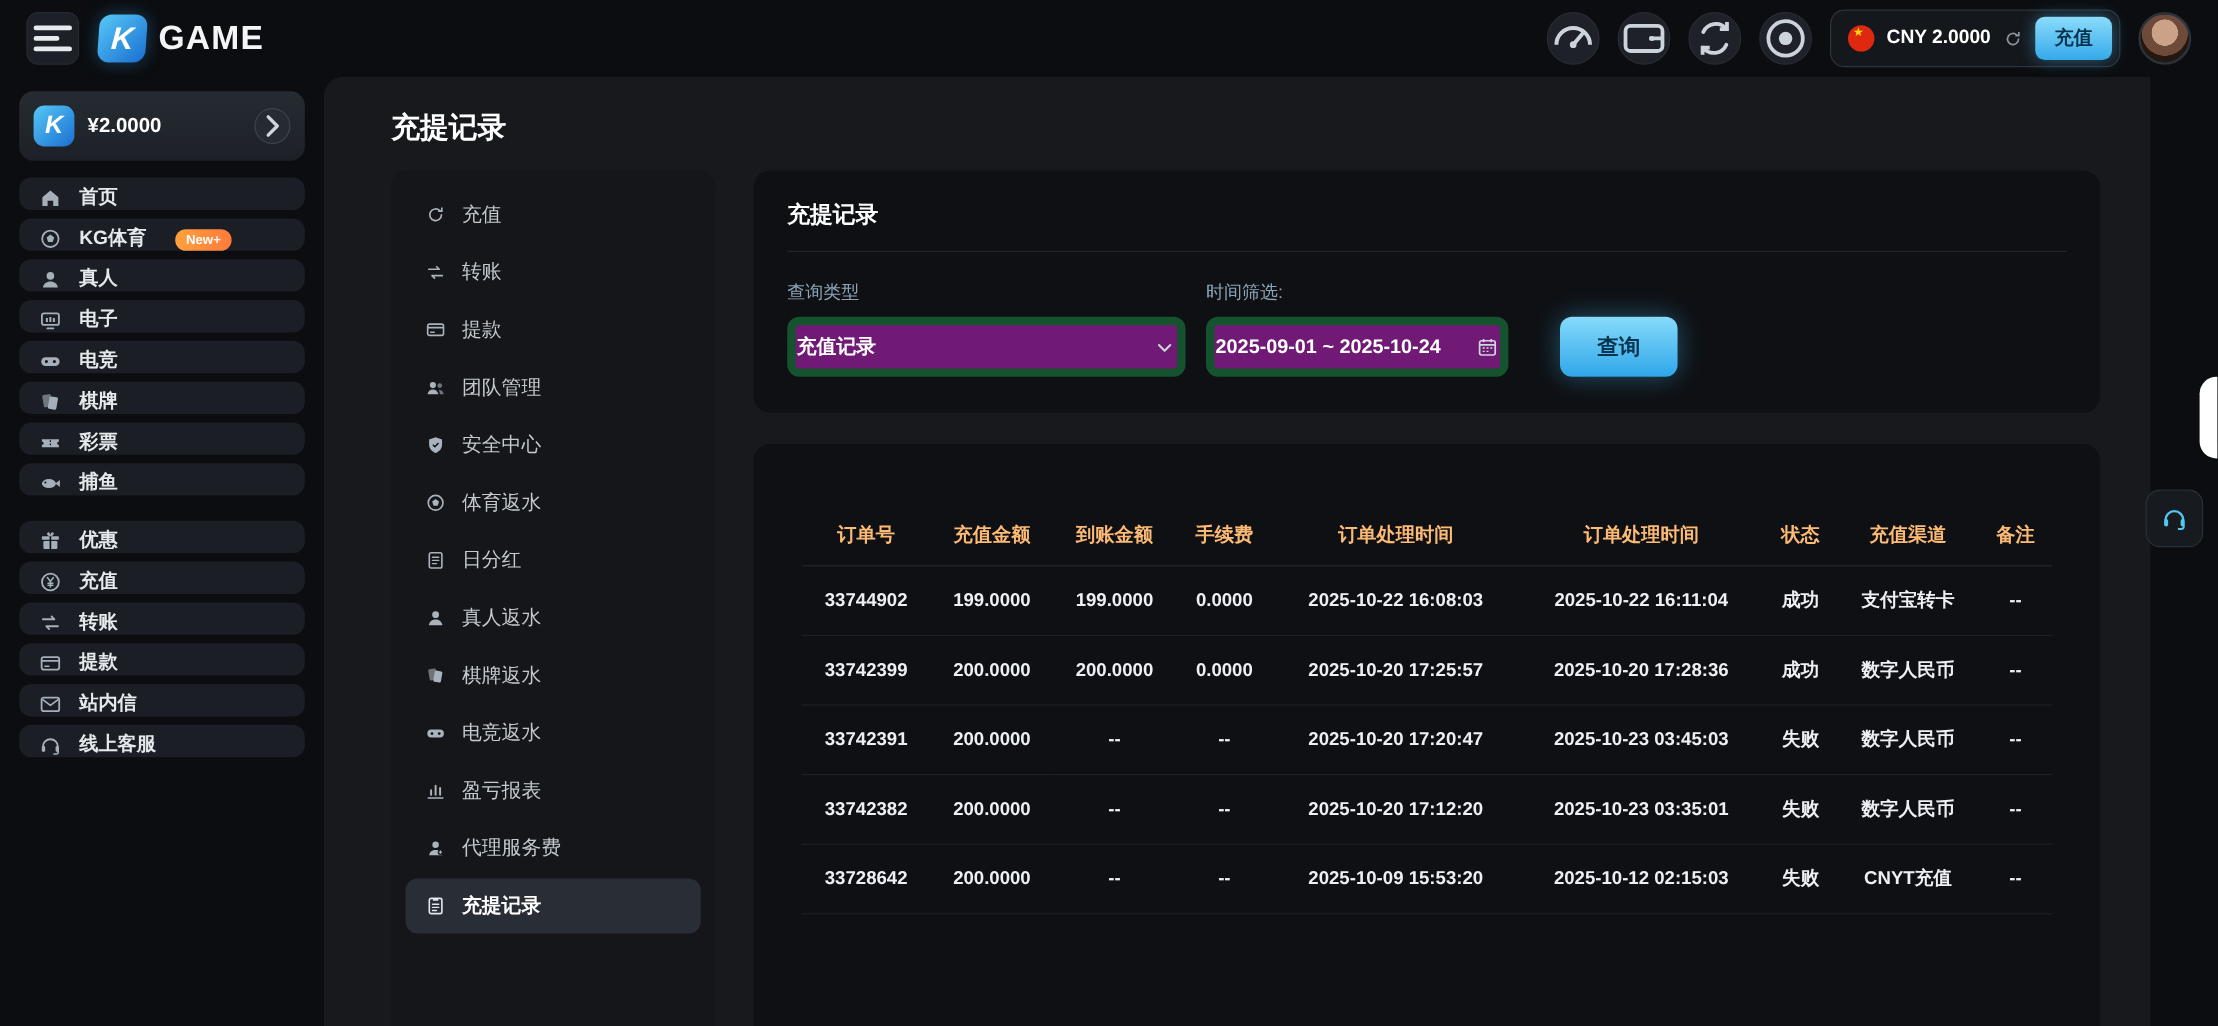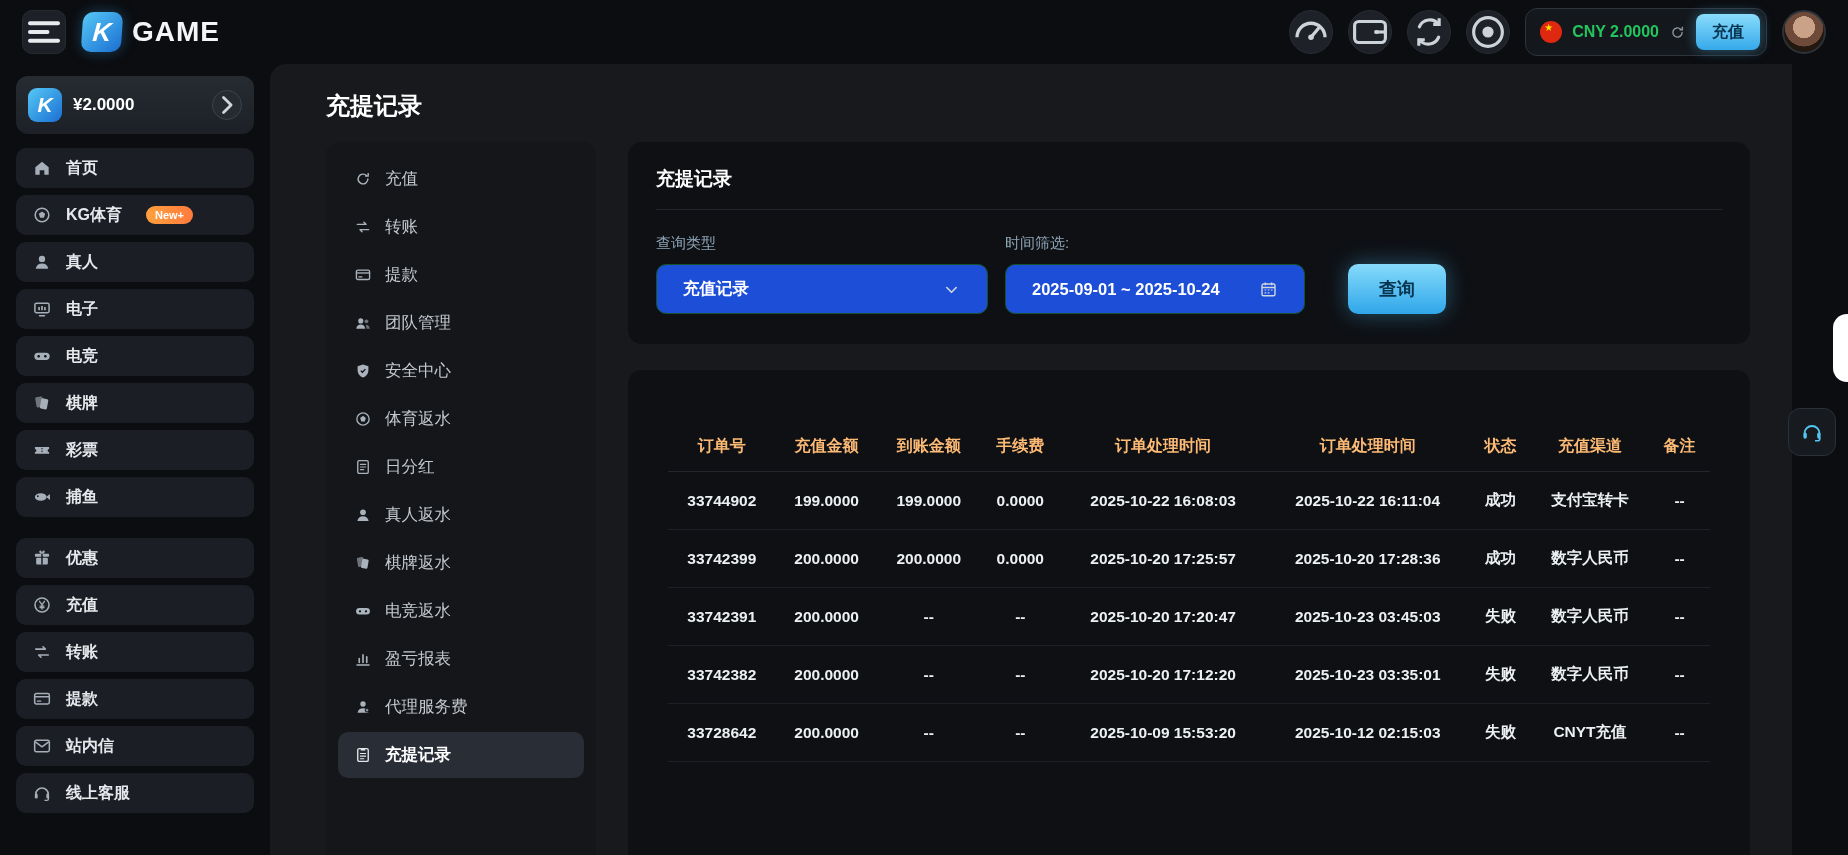--- a/index.html
+++ b/index.html
@@ -23,21 +23,21 @@
     transform: skewX(-4deg); box-shadow: 0 0 14px rgba(60,170,240,.35); }
   .logo-text { font-size: 28px; font-weight: 800; letter-spacing: 1px; color: #f3f5f7; }
   .topbar-right { margin-left: auto; display: flex; align-items: center; gap: 15px; }
   .icon-btn { width: 44px; height: 44px; border-radius: 50%; background: #1e2228; border: 1px solid #272c33;
     display: grid; place-items: center; color: #ccd3da; cursor: pointer; }
   .icon-btn svg, .hamburger svg { width: 21px; height: 21px; }
   .currency-pill { height: 48px; border-radius: 12px; background: #14171b; border: 1px solid #2e343c;
     display: flex; align-items: center; gap: 10px; padding: 0 6px 0 14px; cursor: pointer; }
   .flag { width: 22px; height: 22px; border-radius: 50%; background: #de2910; position: relative; flex: 0 0 auto; }
   .flag::after { content: "★"; position: absolute; left: 4px; top: 1px; font-size: 10px; color: #ffde00; }
-  .currency-value { font-size: 16px; font-weight: 700; color: #22c55e; white-space: nowrap; }
+  .currency-value { font-size: 16px; font-weight: 700; color: #ffffff; white-space: nowrap; }
   .mini-refresh { width: 17px; height: 17px; color: #8b949e; }
   .deposit-btn { height: 36px; padding: 0 16px; border: none; border-radius: 8px;
     background: linear-gradient(180deg, #8adcfb 0%, #35a9ea 100%); color: #07344f;
     font-weight: 800; font-size: 16px; cursor: pointer; box-shadow: 0 0 14px rgba(73,187,241,.45); }
   .lang-pill { height: 44px; border-radius: 22px; background: #1e2228; border: 1px solid #272c33;
     display: flex; align-items: center; gap: 9px; padding: 0 16px; cursor: pointer; }
   .lang-pill svg { width: 19px; height: 19px; color: #ccd3da; }
   .lang-label { font-size: 15px; font-weight: 700; color: #e8ecef; }
   .avatar { width: 44px; height: 44px; border-radius: 50%; border: 2px solid #2b323a; cursor: pointer; overflow: hidden;
     background: radial-gradient(circle at 50% 38%, #caa287 0 34%, #6e4a3a 35% 60%, #23180f 61% 100%); }
@@ -46,21 +46,21 @@
   .sidebar { position: absolute; top: 64px; left: 0; width: 270px; bottom: 0; padding: 12px 16px; }
   .wallet-card { height: 58px; border-radius: 12px; background: linear-gradient(180deg, #262b32, #1d2127);
     display: flex; align-items: center; gap: 11px; padding: 0 12px; margin-bottom: 14px; }
   .wallet-k { width: 34px; height: 34px; border-radius: 9px;
     background: linear-gradient(135deg, #56c8f6 0%, #1a6fd1 100%);
     display: grid; place-items: center; color: #fff; font-weight: 800; font-style: italic; font-size: 21px; }
   .wallet-balance { flex: 1; font-size: 17px; font-weight: 700; color: #fff; }
   .wallet-chev { width: 30px; height: 30px; border-radius: 50%; border: 1px solid #3c434c; background: #262b31;
     display: grid; place-items: center; color: #cfd5db; cursor: pointer; }
   .wallet-chev svg { width: 13px; height: 13px; }
-  .nav-item { height: 40px; border-radius: 10px; background: #1b1f25; display: flex; align-items: center;
+  .nav-item { height: 27px; border-radius: 10px; background: #1b1f25; display: flex; align-items: flex-end;
     gap: 14px; padding: 0 16px; margin-bottom: 7px; color: #e6e9ec; font-size: 16px; font-weight: 600; cursor: pointer; }
   .nav-item .icon { width: 20px; height: 20px; color: #a6afb9; flex: 0 0 auto; }
   .icon svg { width: 100%; height: 100%; display: block; }
   .badge-new { background: linear-gradient(90deg, #ffa13d, #ff7a3d); color: #fff; font-size: 11px;
     font-weight: 700; border-radius: 10px; padding: 3px 9px; margin-left: 10px; }
   .nav-gap { height: 14px; }
 
   
   .main { position: absolute; left: 270px; top: 64px; width: 1522px; height: 900px;
     background: #17191d; border-top-left-radius: 16px; padding: 26px 0 0 56px; }
@@ -73,25 +73,25 @@
   .submenu-item .icon { width: 18px; height: 18px; color: #aab2bb; }
   .submenu-item.active { background: #282d36; color: #fff; font-weight: 700; }
   .submenu-item.active .icon { color: #e3e8ed; }
 
   .panels { flex: 1; margin-right: 42px; }
   .card { background: #0e1014; border-radius: 14px; }
   .filter-card { padding: 24px 28px 30px; }
   .card-title { font-size: 19px; font-weight: 700; color: #fff; padding-bottom: 17px; border-bottom: 1px solid #23262c; }
   .filter-row { display: flex; align-items: flex-end; gap: 17px; margin-top: 24px; }
   .field-label { display: block; font-size: 15px; color: #8da4b6; margin-bottom: 11px; }
-  .select, .date-input { height: 50px; background: #1d4ed8; border: 1px solid #14532d; border-radius: 10px;
-    display: flex; align-items: center; padding: 0 26px; color: #fff; font-weight: 700; font-size: 16.5px; cursor: pointer; }
+  .select, .date-input { height: 50px; background: #701a75; border: 7px solid #14532d; border-radius: 10px;
+    display: flex; align-items: center; padding: 0 1px; color: #fff; font-weight: 700; font-size: 16.5px; cursor: pointer; }
   .select { width: 332px; justify-content: space-between; }
   .select svg, .date-input svg { width: 19px; height: 19px; color: #cfd6dd; flex: 0 0 auto; }
-  .date-input { width: 300px; gap: 13px; justify-content: space-between; white-space: nowrap; }
+  .date-input { width: 252px; gap: 13px; justify-content: space-between; white-space: nowrap; }
   .search-btn { height: 50px; min-width: 98px; margin-left: 26px; border: none; border-radius: 10px;
     background: linear-gradient(180deg, #86dbfb 0%, #2fa6e9 100%); color: #07344f; font-weight: 800;
     font-size: 18px; cursor: pointer; box-shadow: 0 0 22px rgba(73,187,241,.4); }
 
   .table-card { margin-top: 26px; padding: 52px 40px 30px; min-height: 540px; }
   table { width: 100%; border-collapse: collapse; }
   th { font-size: 16px; color: #fdba74; font-weight: 700; padding: 14px 8px; text-align: center;
     border-bottom: 1px solid #23262c; white-space: nowrap; }
   td { font-size: 15.5px; color: #edf0f3; font-weight: 700; padding: 18px 8px; text-align: center;
     border-bottom: 1px solid #1d2026; white-space: nowrap; }

